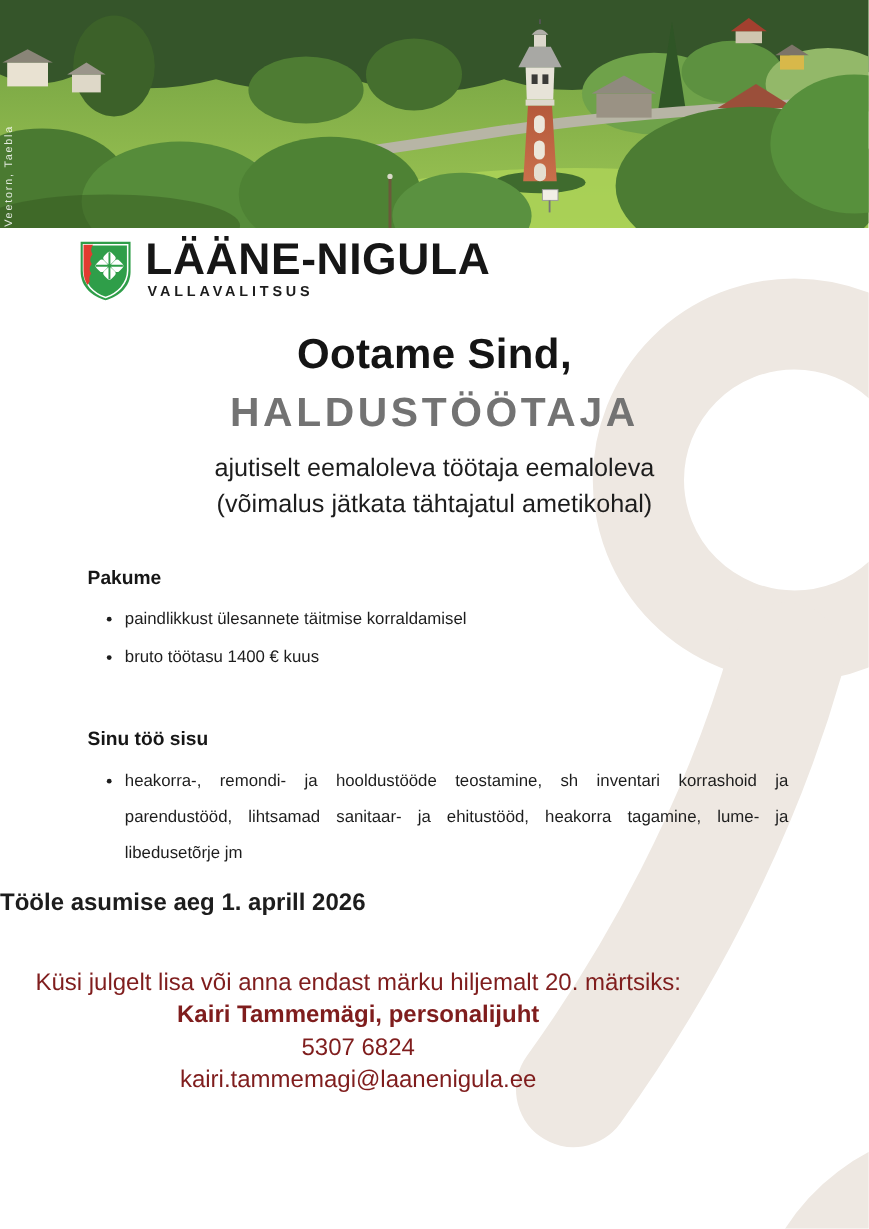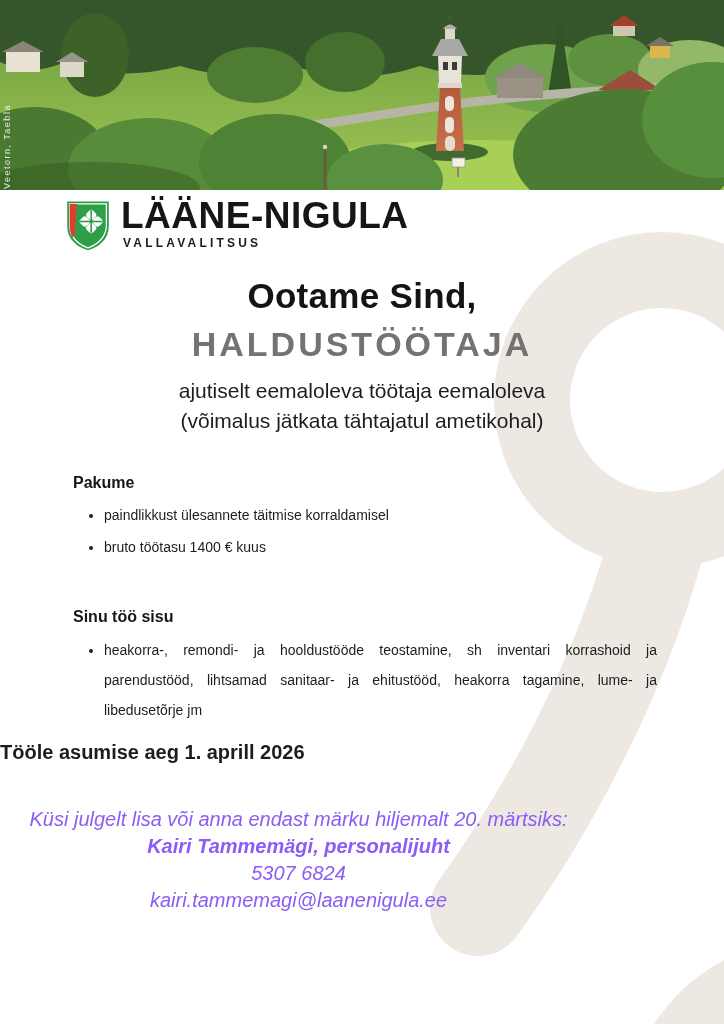--- a/index.html
+++ b/index.html
@@ -37,21 +37,21 @@
   .section-sisu   { top:608px; }
   .section h3 { font-size:16px; font-weight:700; color:#161616; margin-bottom:9px; }
   .section ul { list-style:disc; padding-left:31px; }
   .section li { font-size:14px; line-height:28px; margin-bottom:4px; color:#1d1d1d; }
   .section-sisu li { text-align:justify; line-height:30px; }
   
   .start-line { position:absolute; top:741px; left:0; width:724px; text-align:left;
                 font-size:20px; font-weight:700; color:#1d1d1d; z-index:1; }
   
   .contact { position:absolute; top:806px; left:0; width:597px; text-align:center;
-             font-size:20px; line-height:27px; color:#8b5cf6; z-index:1;font-style:italic; }
+             font-size:20px; line-height:27px; color:#7f1d1d; z-index:1; }
   .contact .person { font-weight:700; }
 </style>
 </head>
 <body>
 
 <div class="page">
 
   <svg class="deco" width="724" height="1024" viewBox="0 0 724 1024" aria-hidden="true">
     <g fill="none" stroke="#eee8e2">
       <circle cx="662" cy="400" r="130" stroke-width="76"></circle>

